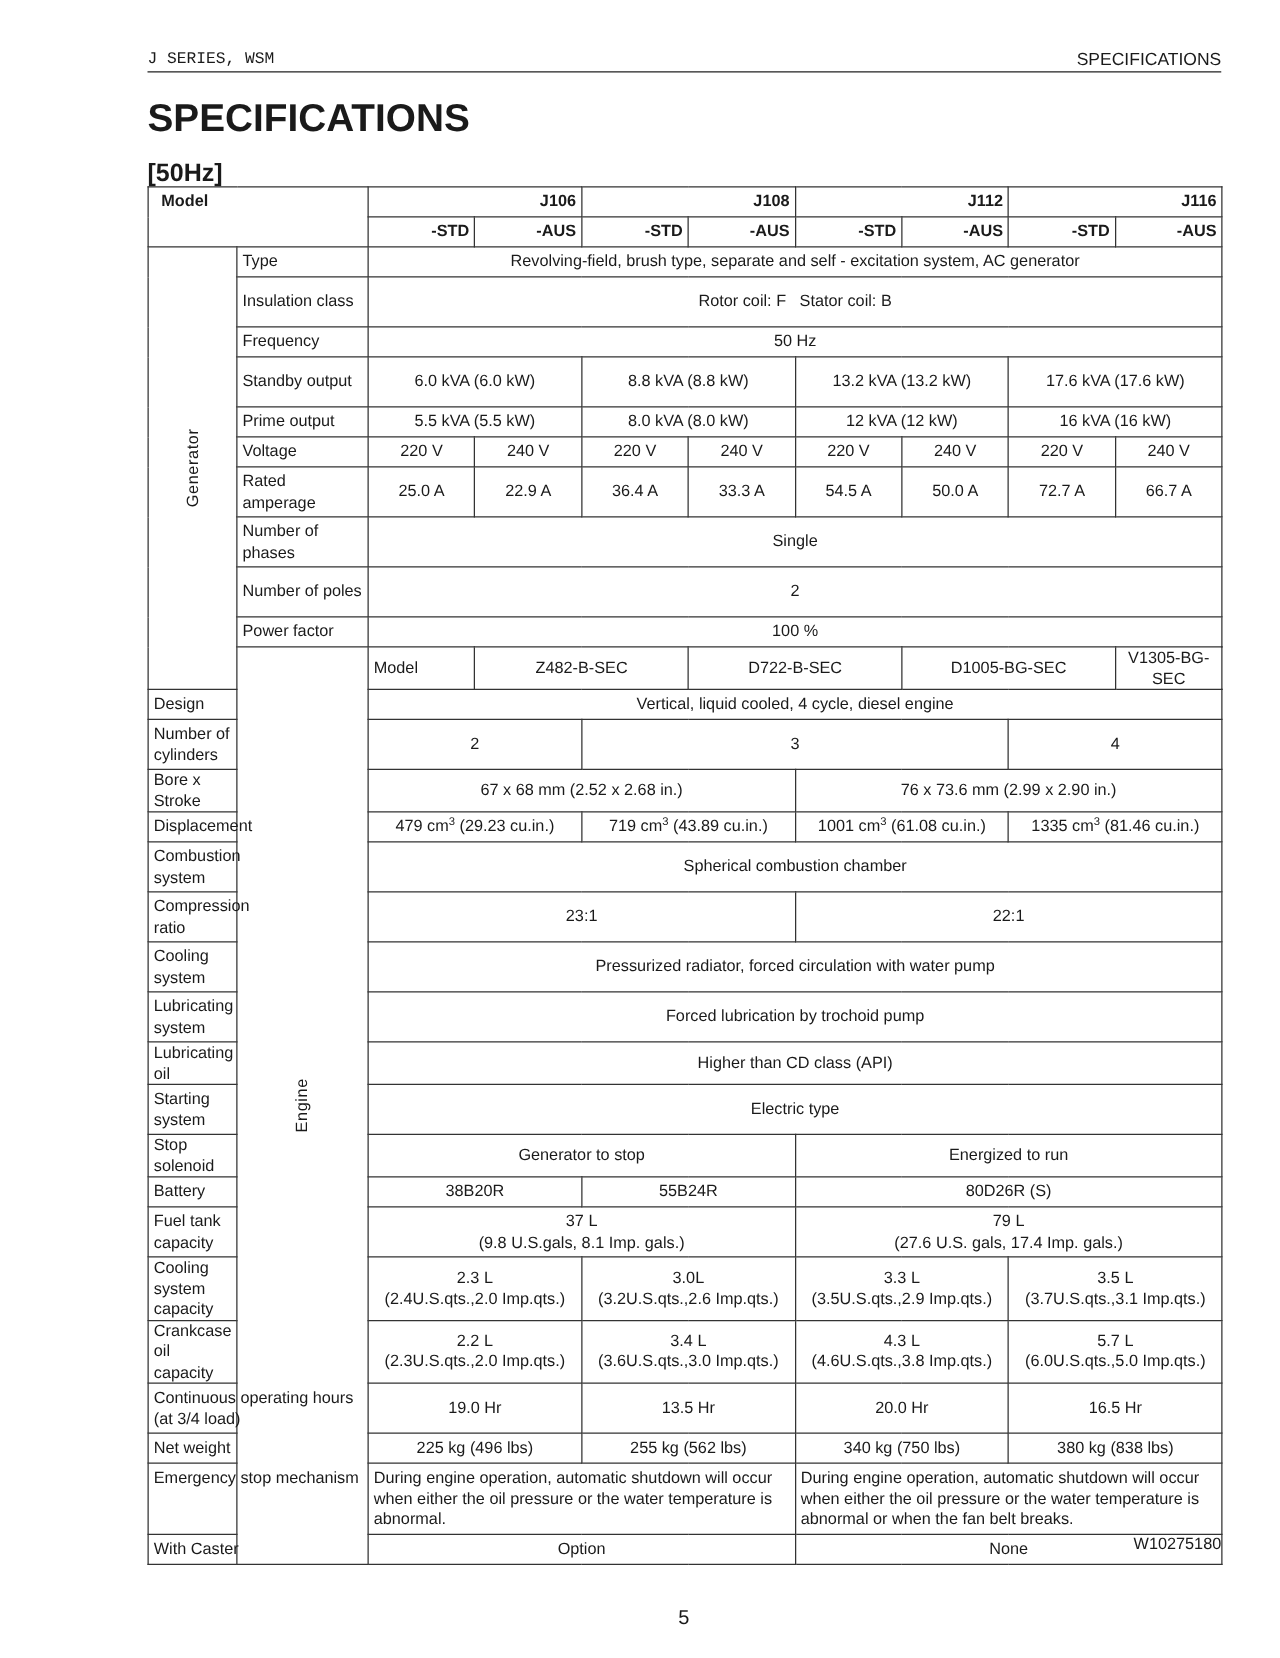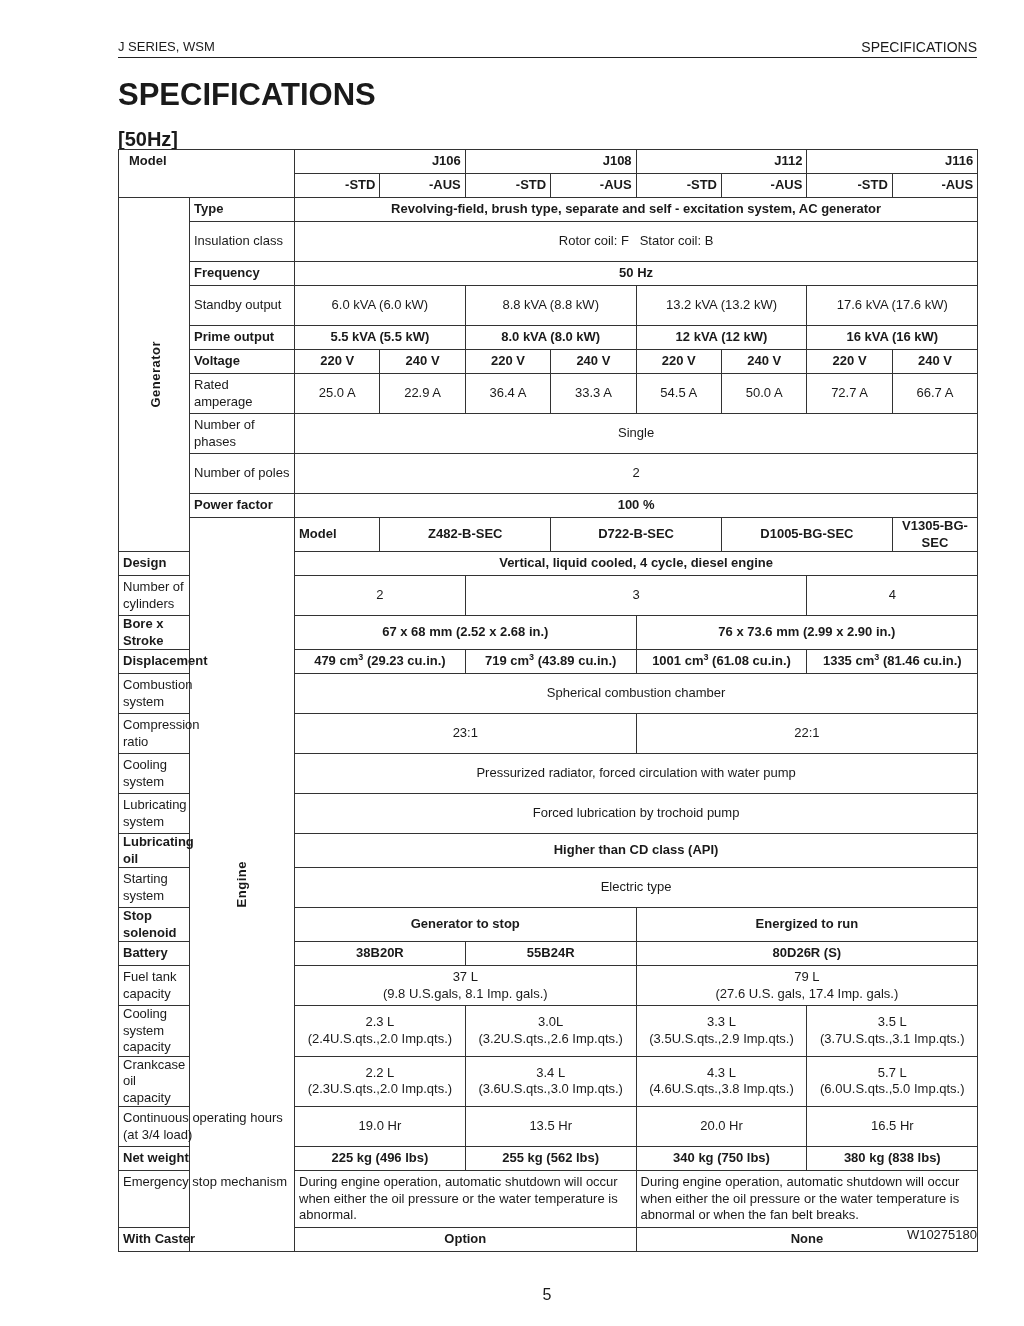--- a/index.html
+++ b/index.html
@@ -1,32 +1,32 @@
 <!DOCTYPE html>
 <html><head>
   <meta charset="utf-8">
   <style>
     html, body { margin: 0; padding: 0; background: #ffffff; }
     body { width: 1024px; height: 1326px; position: relative; font-family: "Liberation Sans", sans-serif; color: #1a1a1a; }
     .page-header { position: absolute; left: 118px; top: 38px; width: 859px; height: 19px; border-bottom: 1.5px solid #222; font-size: 13px; }
-    .page-header .left { position: absolute; left: 0; top: 1px; }
+    .page-header .left { position: absolute; left: 0; top: 1px; font-family: Liberation Mono, monospace; }
     .page-header .right { position: absolute; right: 0; top: 1px; font-size: 14px; }
     .page-title { position: absolute; left: 118px; top: 77px; font-size: 31px; font-weight: bold; letter-spacing: 0px; }
     .freq-label { position: absolute; left: 118px; top: 128px; font-size: 20px; font-weight: bold; }
     table.spec { position: absolute; left: 118px; top: 149px; width: 859px; border-collapse: collapse; table-layout: fixed; font-size: 13px; }
     table.spec td, table.spec th { border: 1px solid #333; padding: 0 4px; vertical-align: middle; line-height: 16.5px; }
     table.spec th { font-weight: bold; text-align: right; height: 23px; }
     table.spec th.model-head { text-align: left; vertical-align: top; padding: 3px 10px; }
     td.label { text-align: left; padding-left: 10px; }
     td.val { text-align: center; }
     td.cat { text-align: center; padding: 0; }
     td.cat .vert { display: inline-block; transform: rotate(-90deg); white-space: nowrap; font-size: 13px; letter-spacing: 0.5px; }
     td.wide-label { text-align: left; padding-left: 10px; }
     td.para { text-align: left; padding: 2px 10px; }
-    tr.h24 td { height: 23px; font-weight: bold; }
+    tr.h24 td { height: 23px; }
     tr.h40 td { height: 39px; }
     tr.h48 td { height: 47px; }
     sup { font-size: 9px; line-height: 0; }
     .doc-code { position: absolute; right: 47px; top: 1227px; font-size: 13px; }
     .page-num { position: absolute; left: 0; width: 1094px; top: 1286px; text-align: center; font-size: 16px; }
   </style>
 </head>
 <body>
 
 <div class="page-header">

